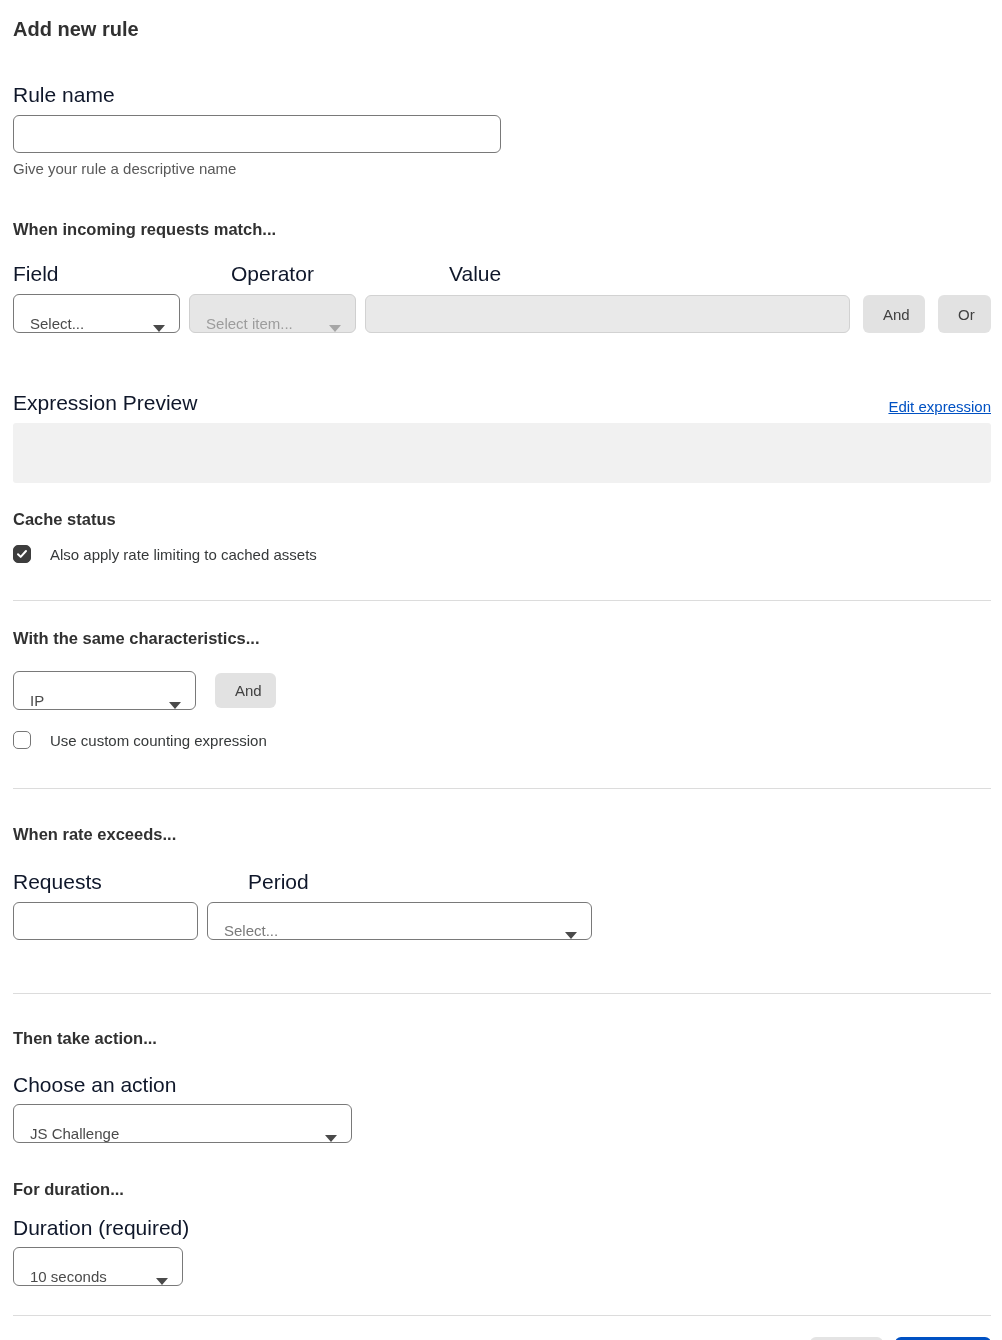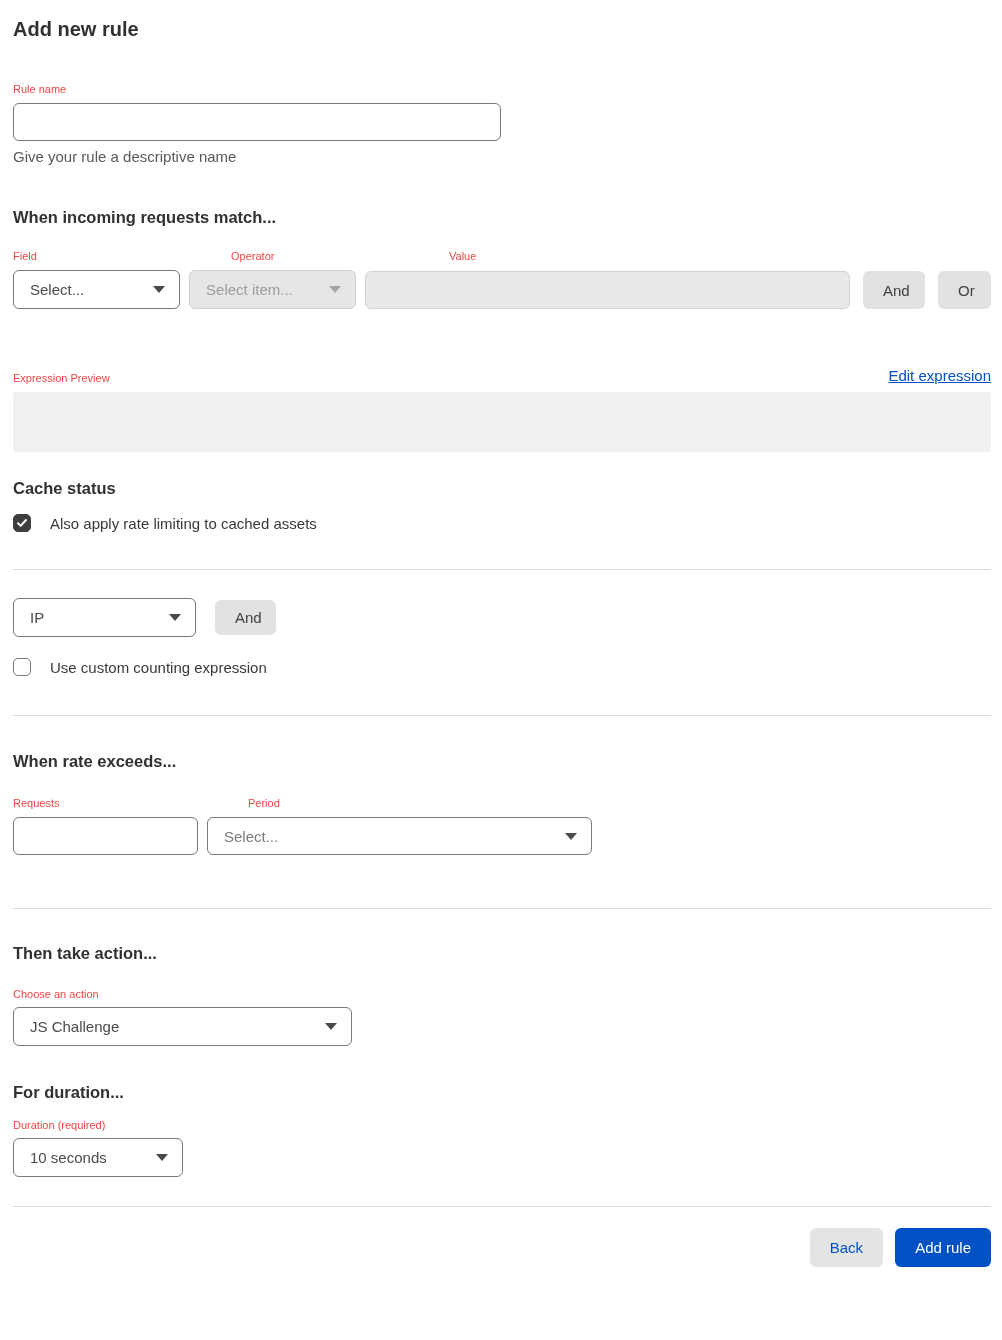--- a/index.html
+++ b/index.html
@@ -15,22 +15,22 @@
 
   .page-title {
     font-size: 20px;
     font-weight: 700;
     color: #313131;
     margin-bottom: 42px;
   }
 
   .field-label {
     display: block;
-    font-size: 11px;
-    color: #ef4444;
+    font-size: 21px;
+    color: #0f172a;
     margin-bottom: 8px;
   }
   .helper-text {
     font-size: 15px;
     color: #595959;
     margin-top: 7px;
   }
 
   .section-heading {
     font-size: 16.5px;
@@ -54,21 +54,21 @@
     background: #e9e9e9;
     border-color: #d2d2d2;
   }
 
   .select {
     height: 39px;
     border: 1px solid #797979;
     border-radius: 6px;
     background: #ffffff;
     display: flex;
-    align-items: center;
+    align-items: flex-end;
     justify-content: space-between;
     padding: 0 14px 0 16px;
     cursor: pointer;
   }
   .select .select-text { font-size: 15px; color: #4a4a4a; }
   .select .select-text.placeholder { color: #7a7a7a; }
   .select.disabled {
     background: #e6e6e6;
     border-color: #cfcfcf;
     cursor: default;
@@ -210,20 +210,21 @@
     <span class="checkbox checked">
       <svg width="12" height="12" viewBox="0 0 12 12">
         <path d="M2 6.2 L4.7 8.9 L10 3" stroke="#ffffff" stroke-width="2" fill="none" stroke-linecap="round" stroke-linejoin="round"></path>
       </svg>
     </span>
     <span class="check-label">Also apply rate limiting to cached assets</span>
   </label>
 
   <hr class="divider" style="margin-bottom:28px;">
 
+  <h2 class="section-heading" style="margin-bottom:23px;">With the same characteristics...</h2>
   <div class="row" style="margin-bottom:21px;">
     <div class="select" style="width:183px;">
       <span class="select-text">IP</span>
       <span class="caret"></span>
     </div>
     <button class="btn btn-gray" style="margin-left:19px; width:61px; height:35px; margin-bottom:2px;">And</button>
   </div>
   <label class="check-row" style="margin-bottom:39px;">
     <span class="checkbox"></span>
     <span class="check-label">Use custom counting expression</span>

